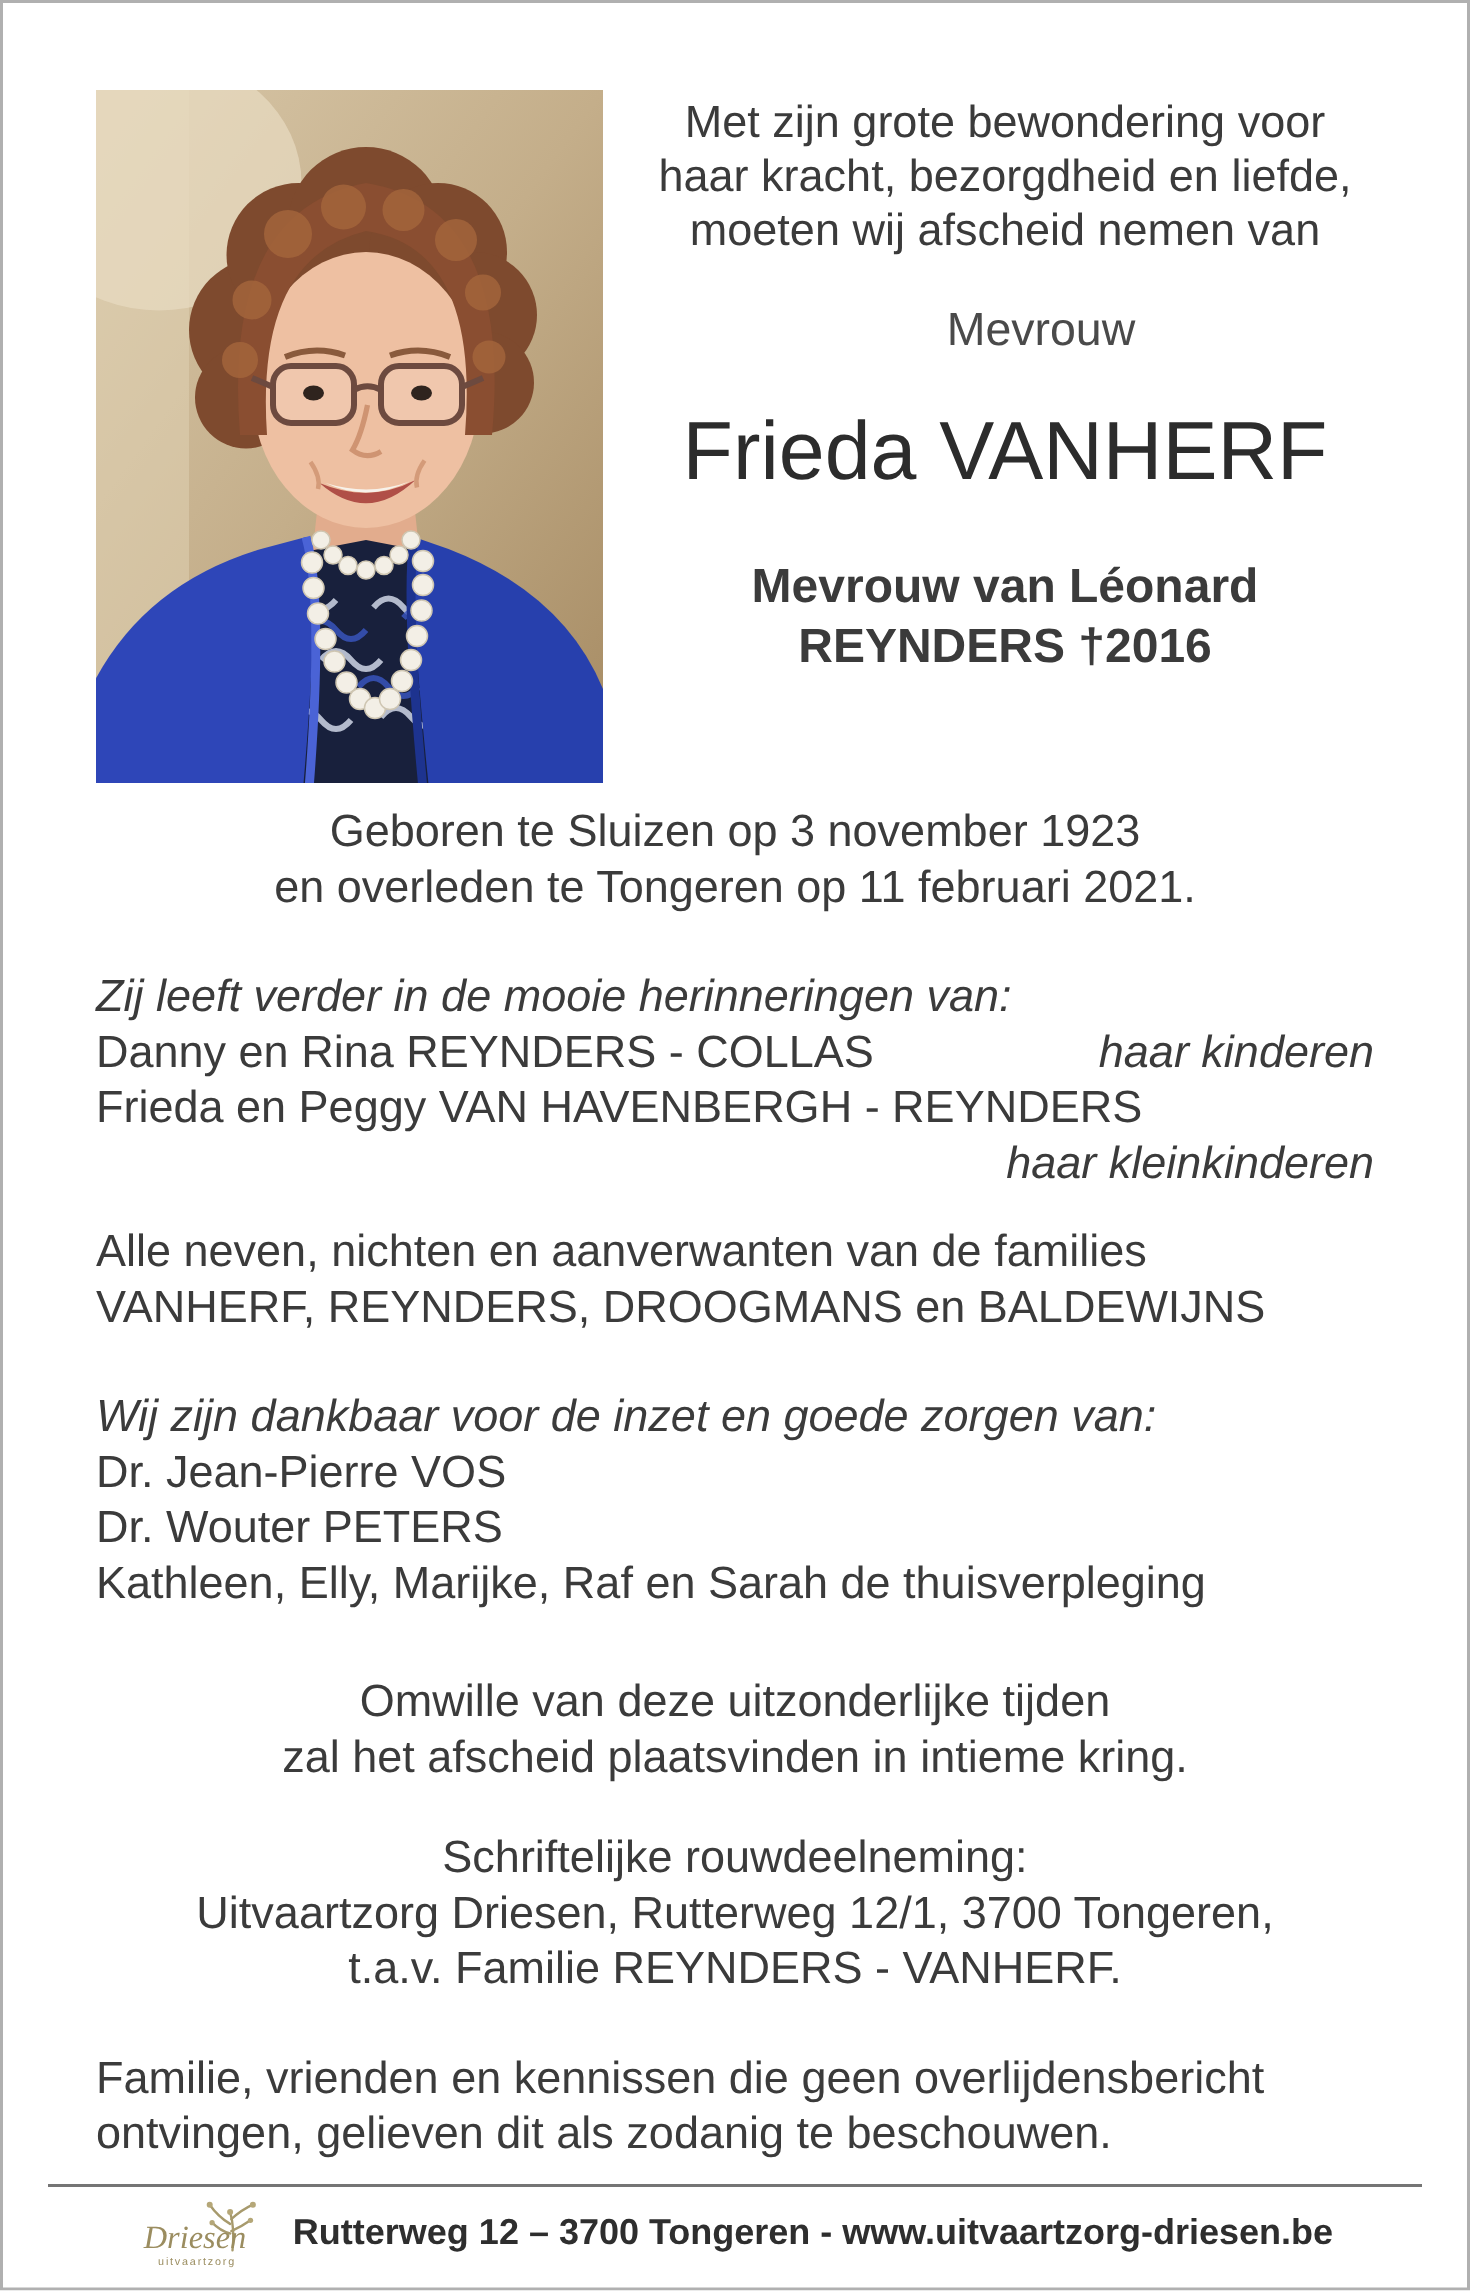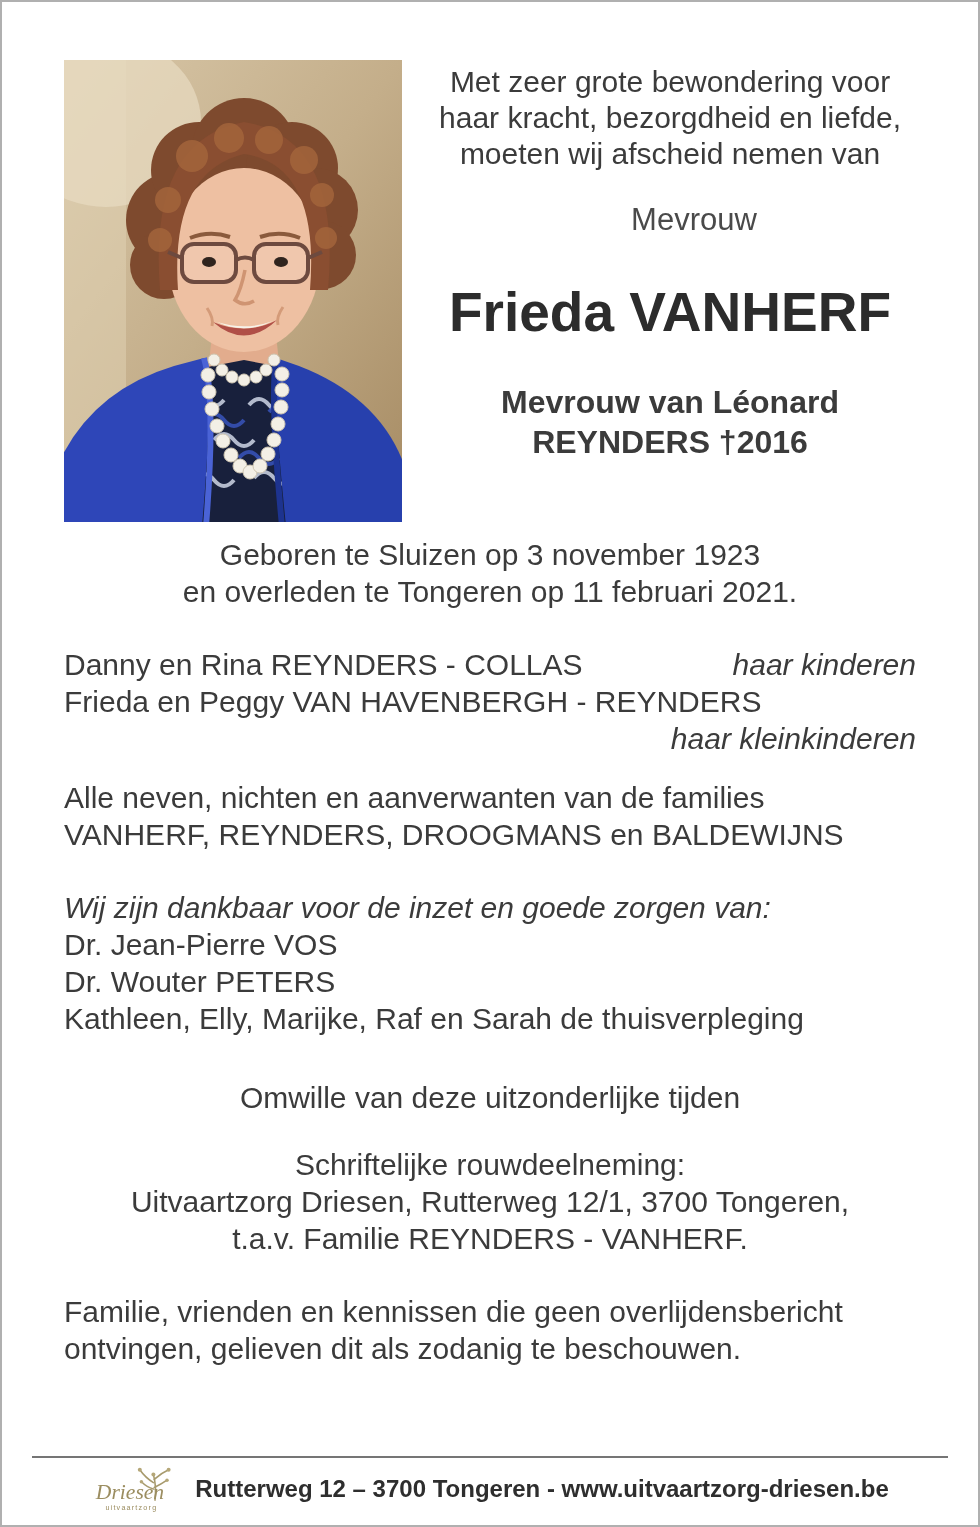--- a/index.html
+++ b/index.html
@@ -15,21 +15,21 @@
     border:2px solid #b0b0b0;
     position:relative;
     overflow:hidden;
   }
   .top { display:flex; padding:58px 40px 0 62px; }
   .photo { width:338px; height:462px; flex:0 0 338px; overflow:hidden; }
   .photo svg { display:block; }
   .header { flex:1; text-align:center; padding-top:4px; }
   .intro-line { font-size:30px; line-height:36px; color:#3b3b3b; }
   .salutation { margin-top:30px; font-size:31px; line-height:36px; color:#4a4a4a;padding-left:48px; }
-  .deceased-name { margin-top:44px; font-size:55px; line-height:60px; font-weight:bold; color:#2c2c2c; }
+  .deceased-name { margin-top:32px; font-size:55px; line-height:60px; font-weight:normal; color:#2c2c2c; }
   .widow { margin-top:40px; font-size:32px; line-height:40px; font-weight:bold; color:#3b3b3b; }
   .bodytext { padding:0 62px; font-size:30px; line-height:37px; }
   .right { text-align:right; }
   .italic { font-style:italic; }
   .section-life { margin-top:14px; text-align:center; }
   .section-memories { margin-top:36px; }
   .section-family { margin-top:22px; }
   .section-gratitude { margin-top:36px; }
   .section-farewell { margin-top:42px; text-align:center; }
   .section-condolence { margin-top:30px; text-align:center; }
@@ -151,40 +151,41 @@
           <circle cx="210" cy="380" r="7"></circle>
             <circle cx="214" cy="364" r="7"></circle>
           <circle cx="217" cy="347" r="7"></circle>
             <circle cx="218" cy="330" r="7"></circle>
           <circle cx="218" cy="314" r="7"></circle>
         </g>
       </svg>
     </div>
 
     <div class="header">
-      <div class="intro-line">Met zeer grote bewondering voor</div>
+      <div class="intro-line">Met zijn grote bewondering voor</div>
       <div class="intro-line">haar kracht, bezorgdheid en liefde,</div>
       <div class="intro-line">moeten wij afscheid nemen van</div>
       <div class="salutation">Mevrouw</div>
       <h1 class="deceased-name">Frieda VANHERF</h1>
       <div class="widow">
         <div>Mevrouw van Léonard</div>
         <div>REYNDERS †2016</div>
       </div>
     </div>
   </div>
 
   <div class="bodytext">
 
     <div class="section-life">
       <div>Geboren te Sluizen op 3 november 1923</div>
       <div>en overleden te Tongeren op 11 februari 2021.</div>
     </div>
 
     <div class="section-memories">
+      <div class="italic">Zij leeft verder in de mooie herinneringen van:</div>
       <div class="row">
         <span>Danny en Rina REYNDERS - COLLAS</span>
         <span class="italic">haar kinderen</span>
       </div>
       <div>Frieda en Peggy VAN HAVENBERGH - REYNDERS</div>
       <div class="right italic">haar kleinkinderen</div>
     </div>
 
     <div class="section-family">
       <div>Alle neven, nichten en aanverwanten van de families</div>
@@ -193,20 +194,21 @@
 
     <div class="section-gratitude">
       <div class="italic">Wij zijn dankbaar voor de inzet en goede zorgen van:</div>
       <div>Dr. Jean-Pierre VOS</div>
       <div>Dr. Wouter PETERS</div>
       <div>Kathleen, Elly, Marijke, Raf en Sarah de thuisverpleging</div>
     </div>
 
     <div class="section-farewell">
       <div>Omwille van deze uitzonderlijke tijden</div>
+      <div>zal het afscheid plaatsvinden in intieme kring.</div>
     </div>
 
     <div class="section-condolence">
       <div>Schriftelijke rouwdeelneming:</div>
       <div>Uitvaartzorg Driesen, Rutterweg 12/1, 3700 Tongeren,</div>
       <div>t.a.v. Familie REYNDERS - VANHERF.</div>
     </div>
 
     <div class="section-notice">
       <div>Familie, vrienden en kennissen die geen overlijdensbericht</div>

